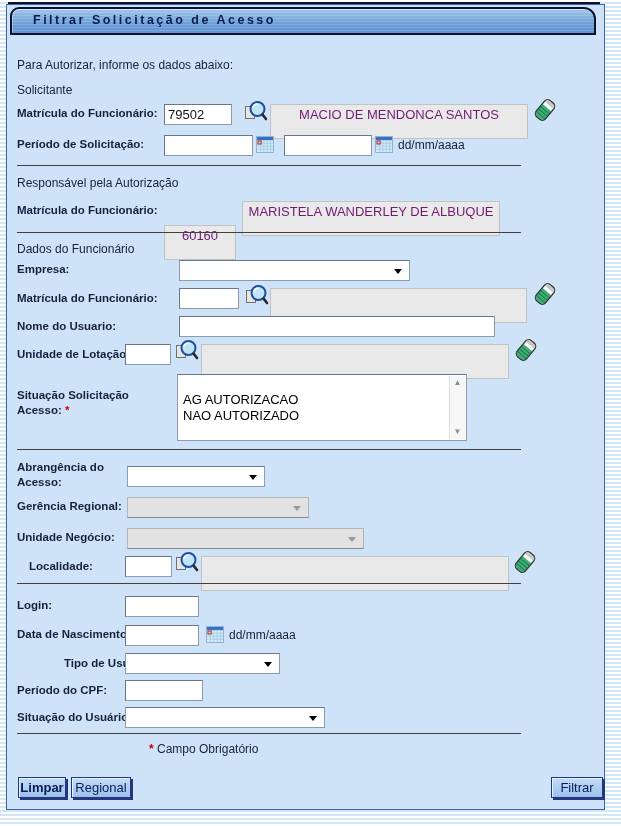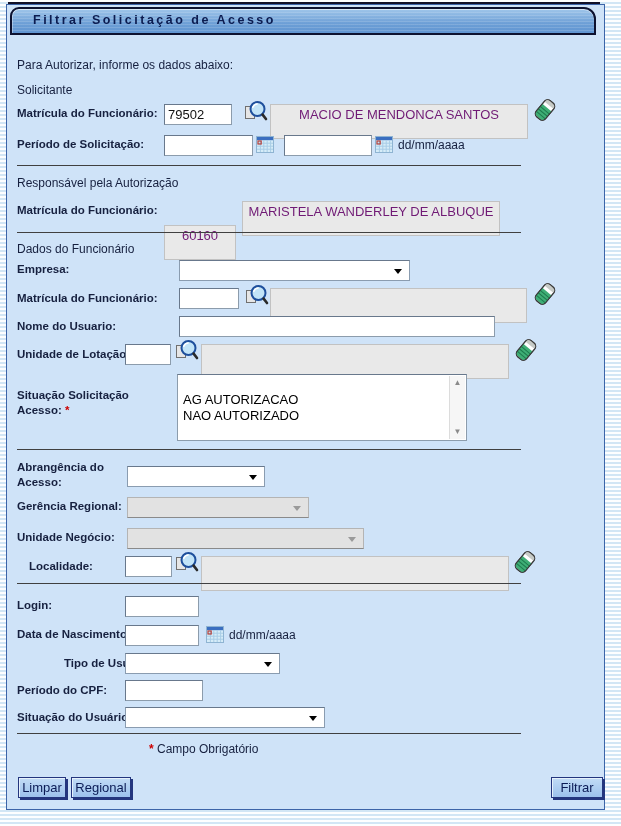--- a/index.html
+++ b/index.html
@@ -251,17 +251,17 @@
       <span></span><span class="arr"></span>
     </div>
 
     <div class="hr" style="left:10px;top:728px;width:504px;"></div>
 
     <div class="note" style="left:142px;top:737px;">
       <span class="req">*</span>
       <span>Campo Obrigatório</span>
     </div>
 
-    <button class="btn" style="left:11px;top:772px;width:48px;">Limpar</button>
+    <button class="btn" style="left:11px;top:772px;width:48px;font-weight:bold;">Limpar</button>
     <button class="btn" style="left:64px;top:772px;width:60px;">Regional</button>
     <button class="btn" style="left:544px;top:772px;width:52px;">Filtrar</button>
   </div>
 </div>
 
 </body></html>

